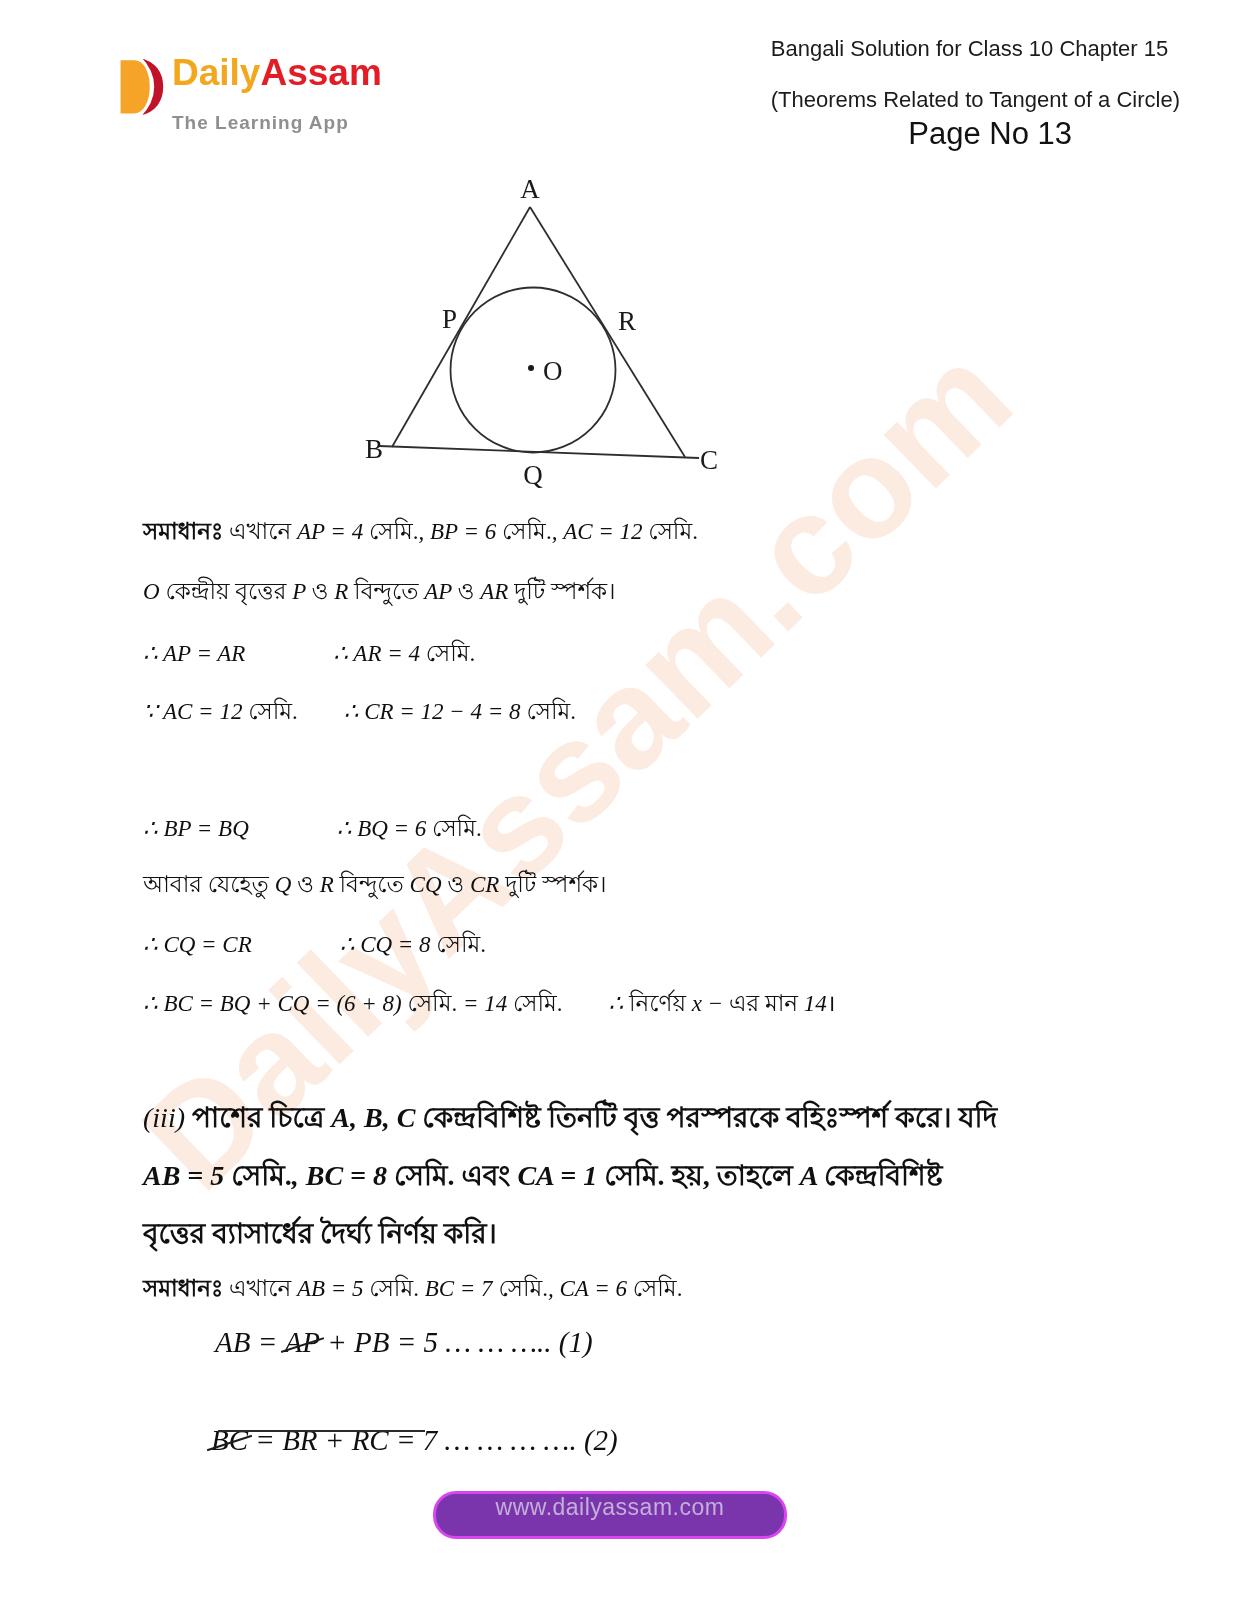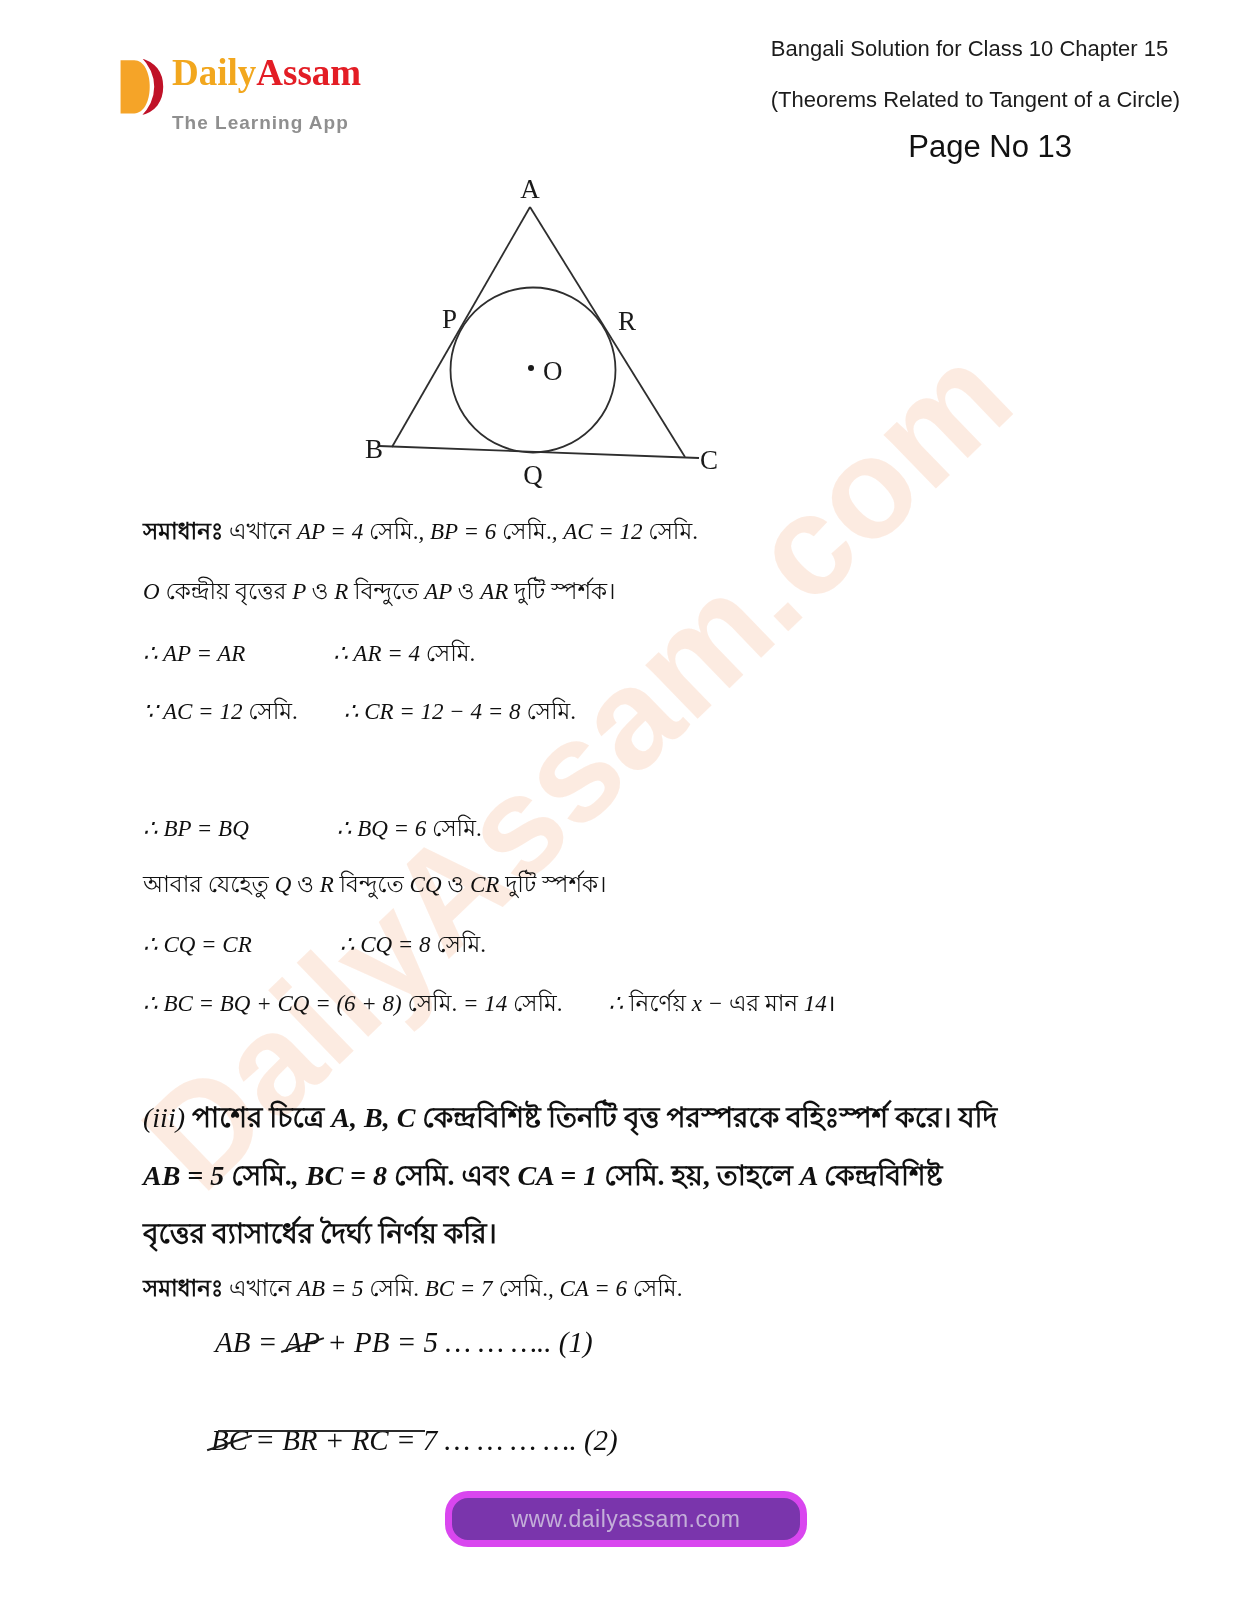--- a/index.html
+++ b/index.html
@@ -7,29 +7,29 @@
         font-family:"Liberation Sans",sans-serif;color:#141414;}
 
   
   .watermark{position:absolute;left:168px;top:1080px;font-size:142px;font-weight:bold;
              color:#fbdcca;opacity:.55;transform:rotate(-44deg);transform-origin:0 50%;
              white-space:nowrap;z-index:0;font-family:"Liberation Sans",sans-serif;user-select:none;}
 
   
   .brand{position:absolute;left:118px;top:54px;display:flex;align-items:flex-start;z-index:2;}
   .brand-icon{width:48px;height:64px;margin-right:6px;}
-  .brand-name{font-family:Liberation Serif, serif;font-weight:bold;font-size:37px;line-height:38px;}
+  .brand-name{font-family:Liberation Sans, sans-serif;font-weight:bold;font-size:37px;line-height:38px;}
   .brand-name .daily{color:#F2A71E;}
   .brand-name .assam{color:#E31D25;}
   .brand-tagline{font-size:19px;font-weight:bold;color:#8f8f8f;letter-spacing:1px;margin-top:20px;}
 
   .header-right{position:absolute;right:56px;top:36px;text-align:left;z-index:2;
                 font-size:22px;color:#1c1c1c;}
   .header-right .h2{margin-top:25px;}
-  .page-no{position:absolute;top:129px;right:164px;font-size:31px;color:#111;z-index:2;}
+  .page-no{position:absolute;top:116px;right:164px;font-size:31px;color:#111;z-index:2;}
 
   
   .figure{position:absolute;left:335px;top:168px;z-index:2;}
   .figure text{font-family:"Liberation Serif",serif;font-size:27px;fill:#1a1a1a;}
 
   
   .line{position:absolute;left:143px;white-space:nowrap;font-size:23px;z-index:2;color:#101010;}
   .seg-bn{font-family:"Liberation Serif",serif;}
   .seg-bnb{font-family:"Liberation Serif",serif;font-weight:bold;}
   .seg-m{font-family:"Liberation Serif",serif;font-style:italic;}
@@ -38,22 +38,22 @@
   .seg-ms::after{content:"";position:absolute;left:-5px;right:-5px;top:54%;
                  border-top:2.4px solid #1d1d1d;transform:rotate(-18deg);}
   .seg-gap{display:inline-block;width:88px;}
   .seg-gaps{display:inline-block;width:46px;}
   .problem{font-size:28px;}
   .eq1{left:215px;font-size:29px;}
   .eq2{left:211px;font-size:29px;margin-top:36px;}
   .underline2{position:absolute;left:218px;top:1430px;width:207px;border-top:2.2px solid #2b2b2b;z-index:2;}
 
   
-  .site-pill{position:absolute;left:445px;top:1491px;width:348px;height:42px;background:#7A35AC;
-             border:7px solid #d946ef;border-radius:23px;display:flex;align-items:center;
+  .site-pill{position:absolute;left:433px;top:1491px;width:348px;height:42px;background:#7A35AC;
+             border:3px solid #d946ef;border-radius:23px;display:flex;align-items:flex-start;
              justify-content:center;z-index:2;cursor:pointer;}
   .site-pill span{color:#C4AFD9;font-size:23px;letter-spacing:.5px;}
 </style>
 </head>
 <body>
 
 <div class="page">
 
   <div class="watermark">DailyAssam.com</div>
 

